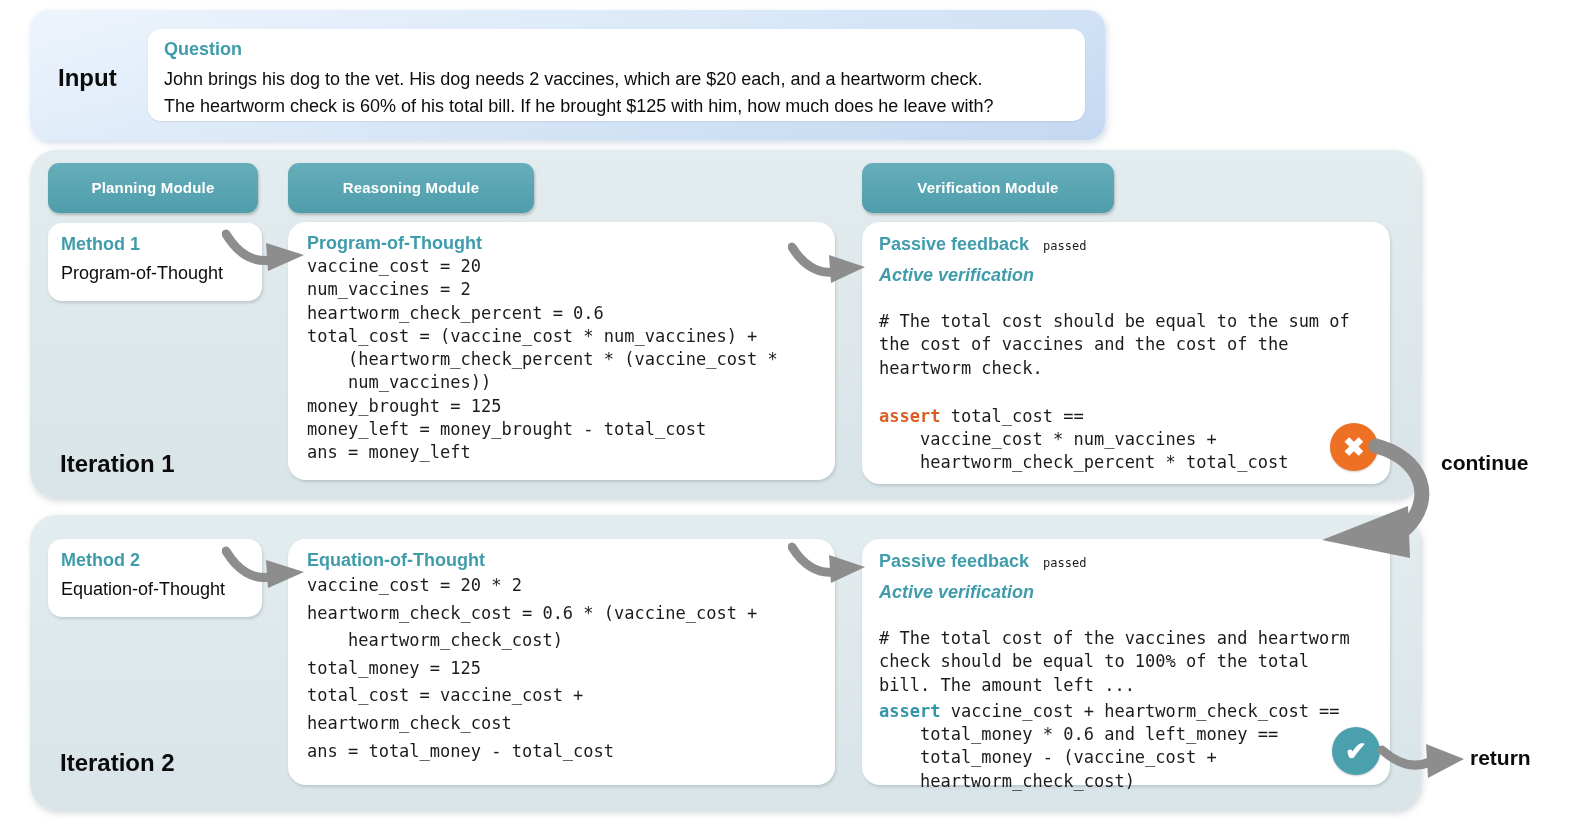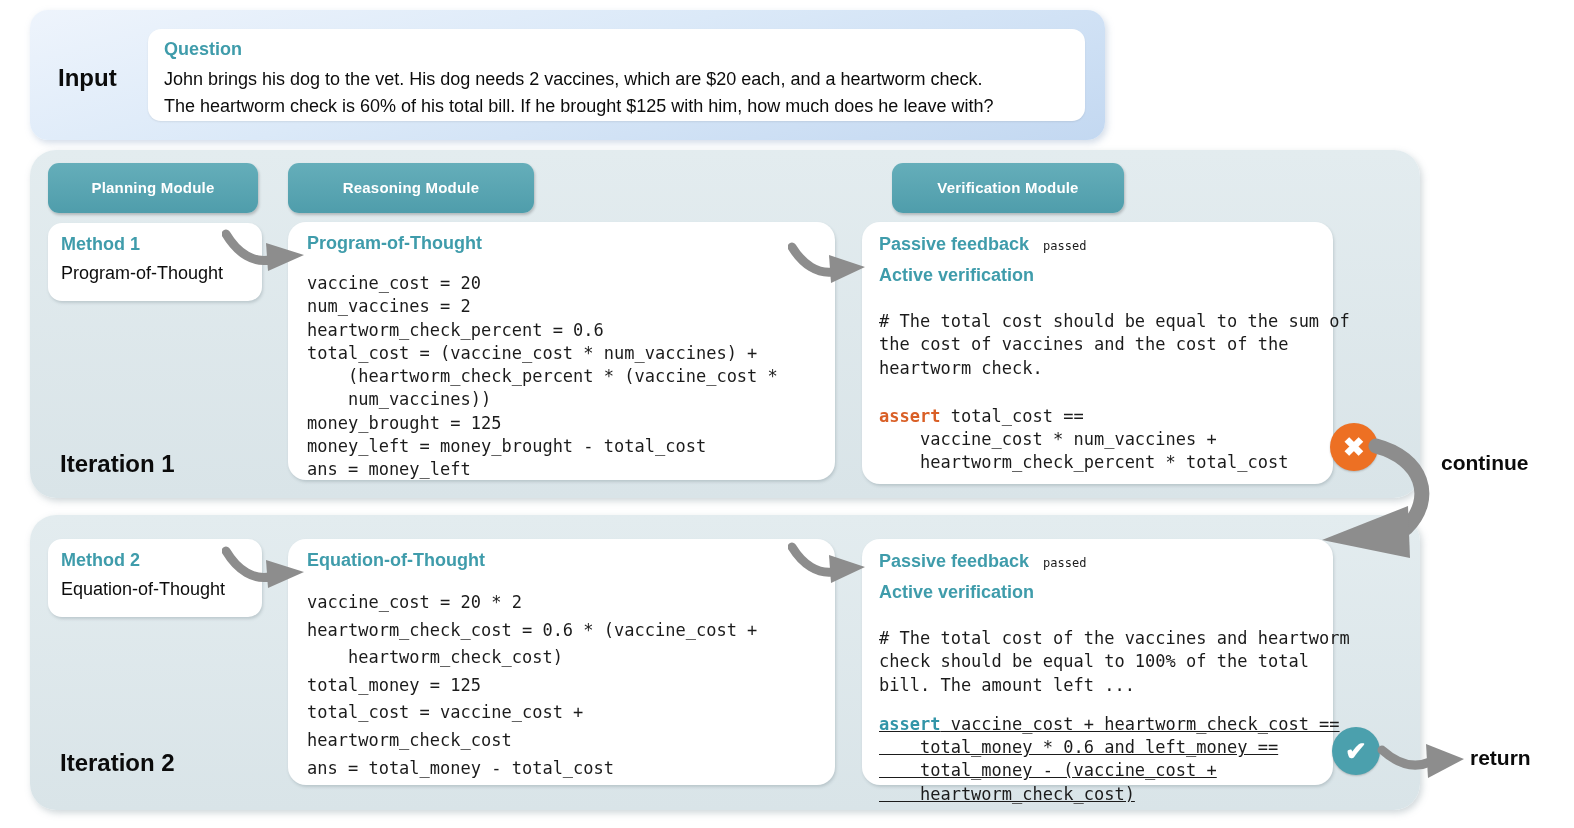--- a/index.html
+++ b/index.html
@@ -21,47 +21,47 @@
     background:linear-gradient(180deg,#e3ecef 0%,#d9e4e8 100%);
     box-shadow:2px 3px 7px rgba(120,140,150,.35);}
   .p1{top:150px;height:348px;}
   .p2{top:515px;height:295px;}
 
   .mod-header{position:absolute;top:13px;height:50px;border-radius:11px;
     background:linear-gradient(#65aeba,#4f9dab);box-shadow:1px 2px 3px rgba(0,0,0,.22);
     color:#fff;font-size:15px;font-weight:bold;text-align:center;line-height:50px;letter-spacing:.2px;}
   .h-plan{left:18px;width:210px;}
   .h-reason{left:258px;width:246px;}
-  .h-verif{left:832px;width:232px;margin-left:30px;}
+  .h-verif{left:832px;width:252px;}
 
   .card{position:absolute;background:#fff;box-shadow:1px 2px 3px rgba(90,110,120,.25);box-sizing:border-box;}
   .method-card{left:18px;width:214px;height:78px;border-radius:14px;padding:11px 13px;}
   .p1 .method-card{top:73px;}
   .p2 .method-card{top:24px;}
   .reason-card{left:258px;width:547px;border-radius:18px;padding:11px 19px;}
   .p1 .reason-card{top:72px;height:258px;}
   .p2 .reason-card{top:24px;height:246px;}
-  .verif-card{left:832px;width:471px;border-radius:18px;padding:12px 17px;}
+  .verif-card{left:832px;width:528px;border-radius:18px;padding:12px 17px;}
   .p1 .verif-card{top:72px;height:262px;}
   .p2 .verif-card{top:24px;height:246px;}
 
   .teal-title{font-size:18px;font-weight:bold;color:#3f9cab;}
   .method-name{font-size:18px;color:#0c0c0c;margin-top:8px;}
 
   .code{font-family:"DejaVu Sans Mono",monospace;font-size:17px;color:#1b1b1b;}
   .cl{white-space:pre;line-height:23.3px;}
   .spaced .cl{line-height:27.6px;}
-  .reason-card .code{margin-top:18px;}
+  .reason-card .code{margin-top:1px;}
 
   .pf-row{display:flex;align-items:baseline;gap:14px;}
   .mono{font-family:"DejaVu Sans Mono",monospace;font-size:12px;color:#1b1b1b;}
-  .av{margin-top:10px;}
+  .av{margin-top:10px;font-style:italic;}
   .comment{margin-top:24px;}
   .assert-block{margin-top:25px;}
-  .p2 .assert-block{margin-top:16px;text-decoration:underline;}
+  .p2 .assert-block{margin-top:3px;}
   .p1 .kw{color:#d95f26;font-weight:bold;}
   .p2 .kw{color:#3295a8;font-weight:bold;}
 
   .iter-label{position:absolute;left:30px;font-size:24px;font-weight:bold;color:#0b0b0b;}
   .p1 .iter-label{top:300px;}
   .p2 .iter-label{top:234px;}
 
   .badge{position:absolute;width:48px;height:48px;border-radius:50%;display:flex;align-items:center;
     justify-content:center;color:#fff;font-size:26px;font-weight:bold;box-shadow:0 1px 2px rgba(0,0,0,.2);}
   .badge-cross{left:1300px;top:273px;background:#ed7023;}

